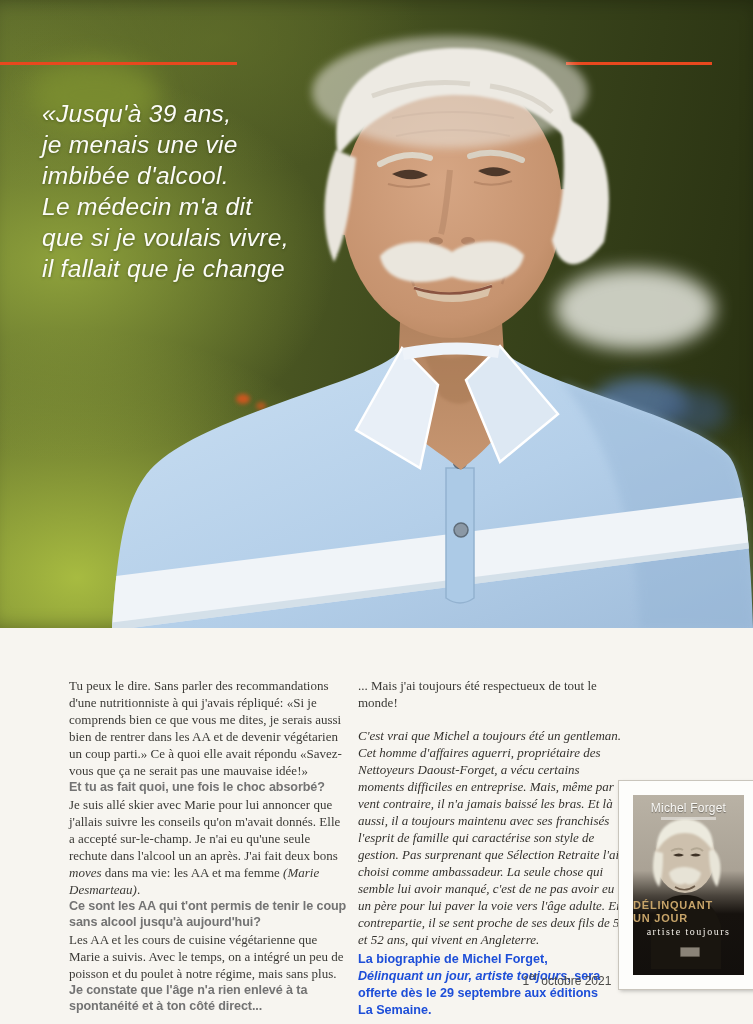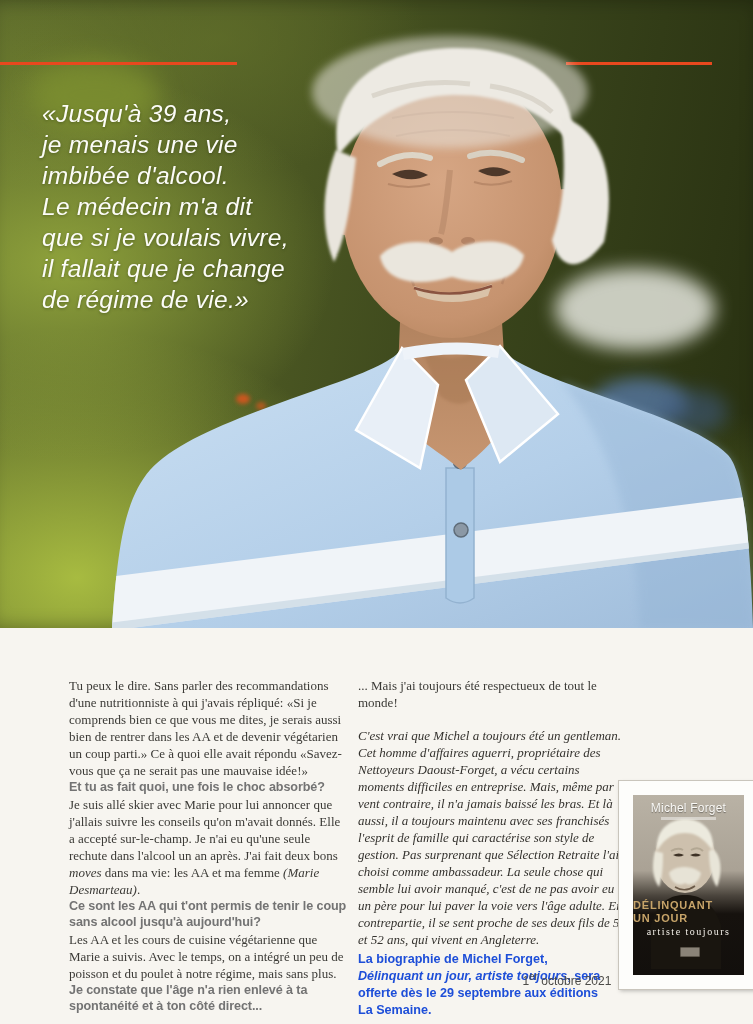--- a/index.html
+++ b/index.html
@@ -167,21 +167,20 @@
       <path d="M490,86 Q530,92 552,112" stroke="#d6d1c6" stroke-width="5" fill="none" opacity=".8"></path>
     </svg>
 
     <div class="pullquote">
       <div>«Jusqu'à 39 ans,</div>
       <div>je menais une vie</div>
       <div>imbibée d'alcool.</div>
       <div>Le médecin m'a dit</div>
       <div>que si je voulais vivre,</div>
       <div>il fallait que je change</div>
-      <div>de régime de vie.»</div>
     </div>
   </div>
 
   <div class="col col-left">
     <p>Tu peux le dire. Sans parler des recommandations d'une nutritionniste à qui j'avais répliqué: «Si je comprends bien ce que vous me dites, je serais aussi bien de rentrer dans les AA et de devenir végétarien un coup parti.» Ce à quoi elle avait répondu «Savez-vous que ça ne serait pas une mauvaise idée!»</p>
     <p class="q">Et tu as fait quoi, une fois le choc absorbé?</p>
     <p><span>Je suis allé skier avec Marie pour lui annoncer que j'allais suivre les conseils qu'on m'avait donnés. Elle a accepté sur-le-champ. Je n'ai eu qu'une seule rechute dans l'alcool un an après. J'ai fait deux bons </span><i>moves</i><span> dans ma vie: les AA et ma femme </span><i>(Marie Desmarteau)</i><span>.</span></p>
     <p class="q">Ce sont les AA qui t'ont permis de tenir le coup sans alcool jusqu'à aujourd'hui?</p>
     <p>Les AA et les cours de cuisine végétarienne que Marie a suivis. Avec le temps, on a intégré un peu de poisson et du poulet à notre régime, mais sans plus.</p>
     <p class="q">Je constate que l'âge n'a rien enlevé à ta spontanéité et à ton côté direct...</p>

